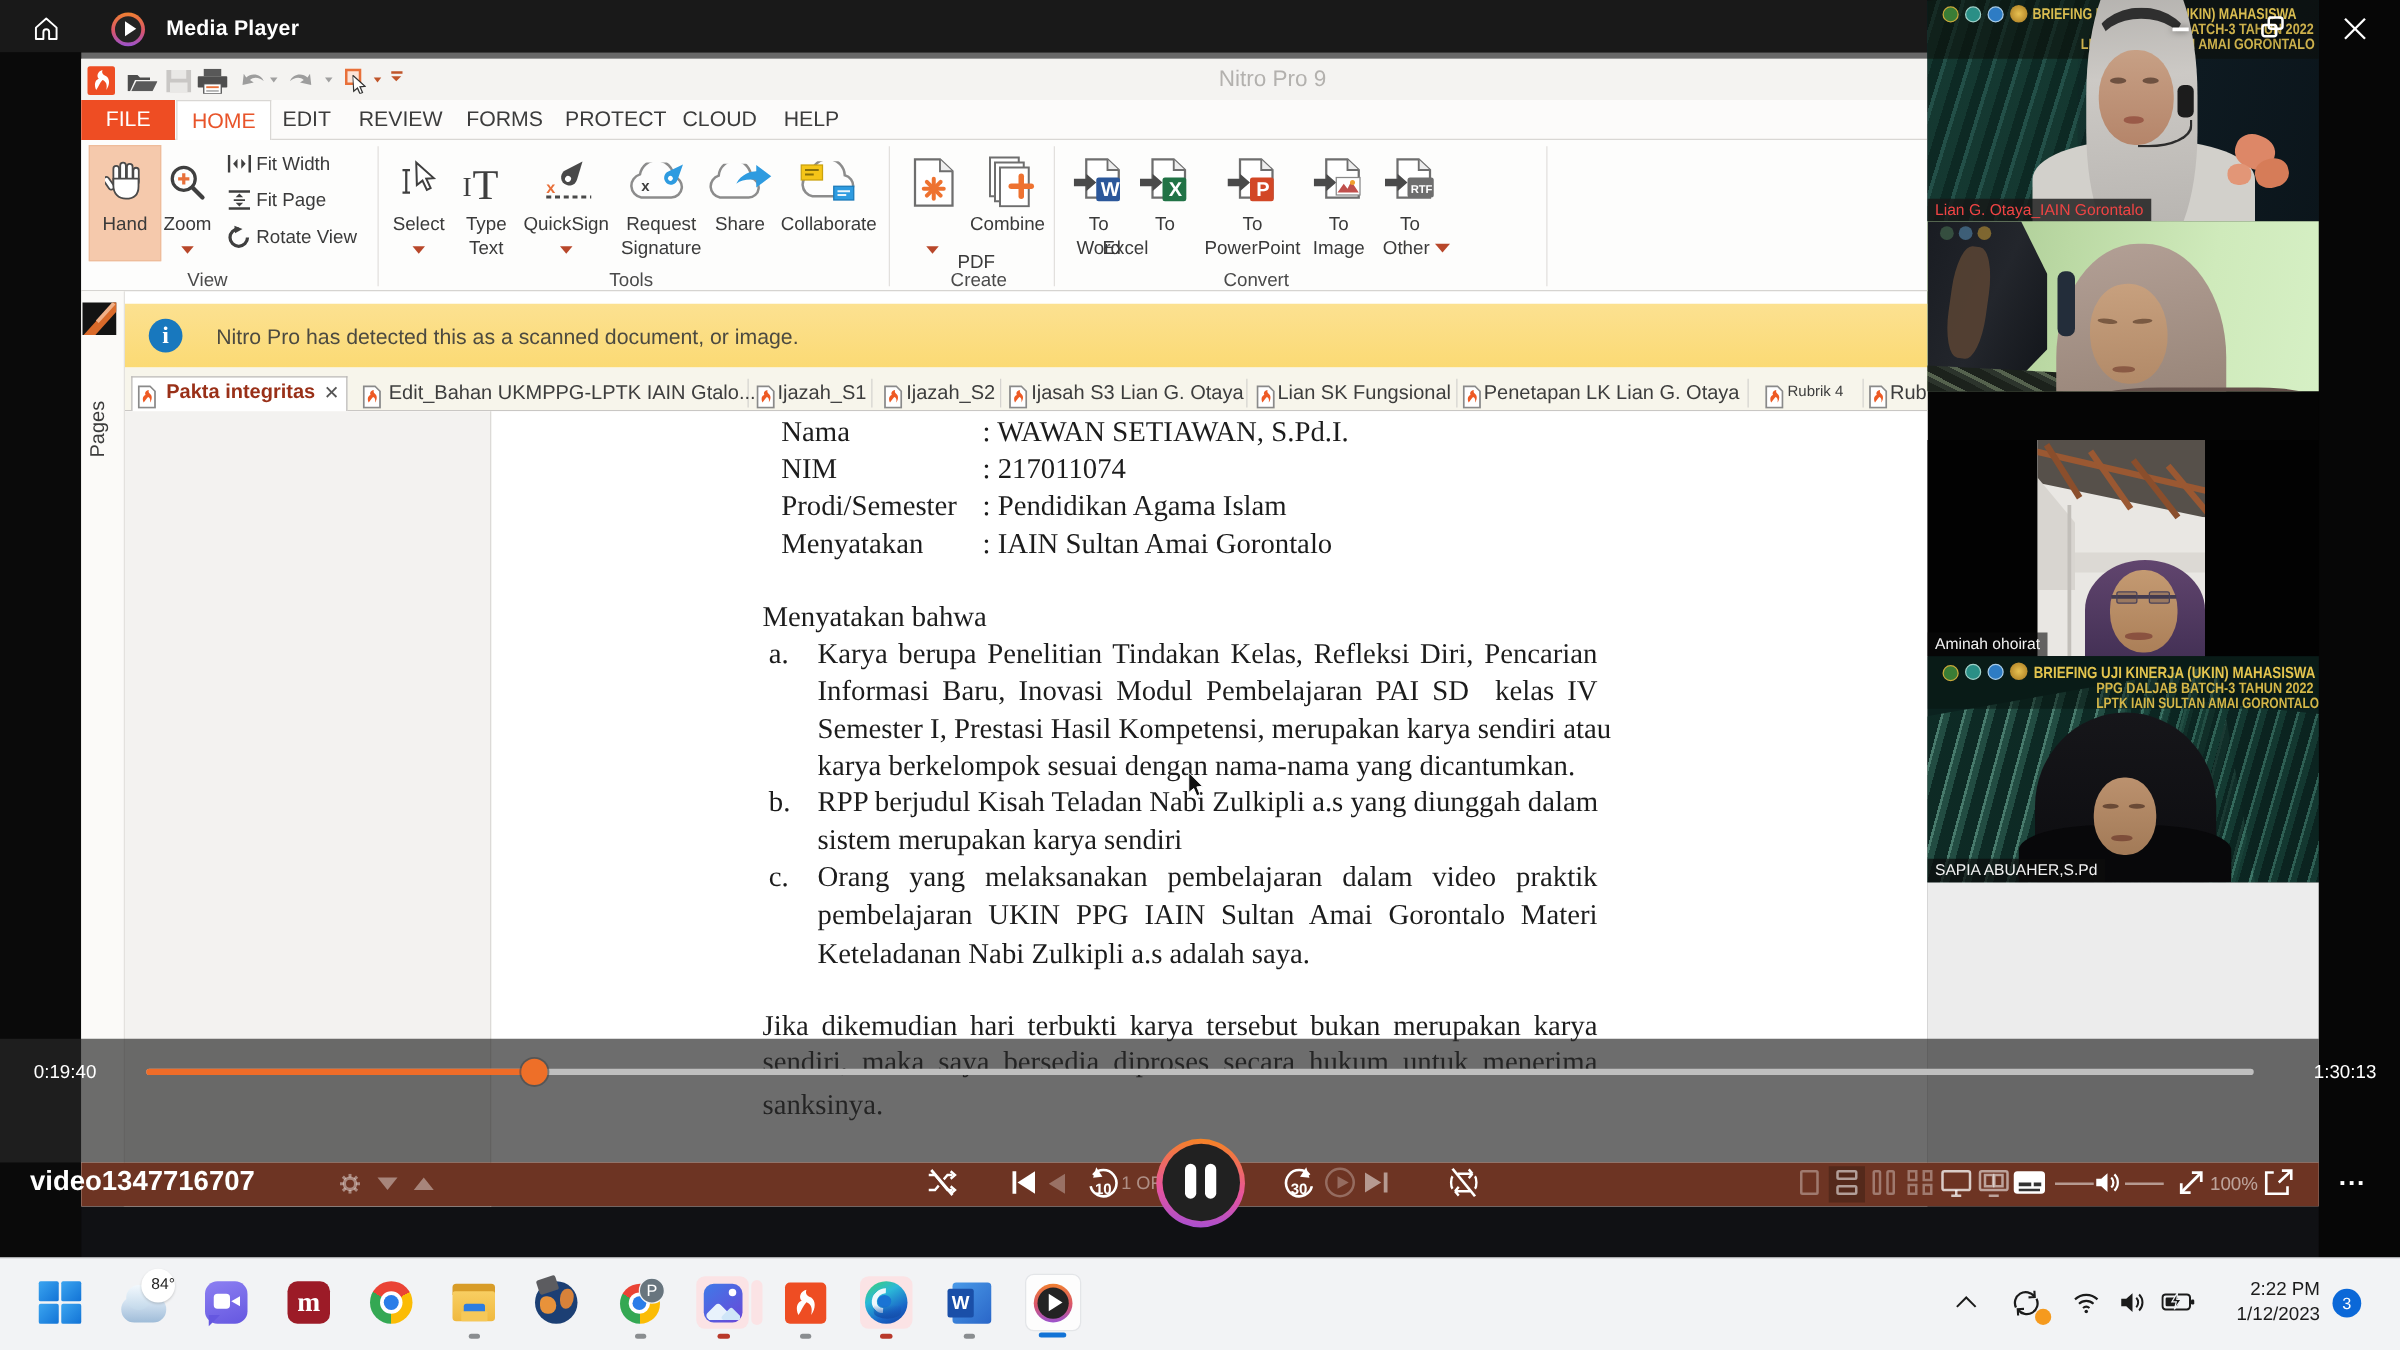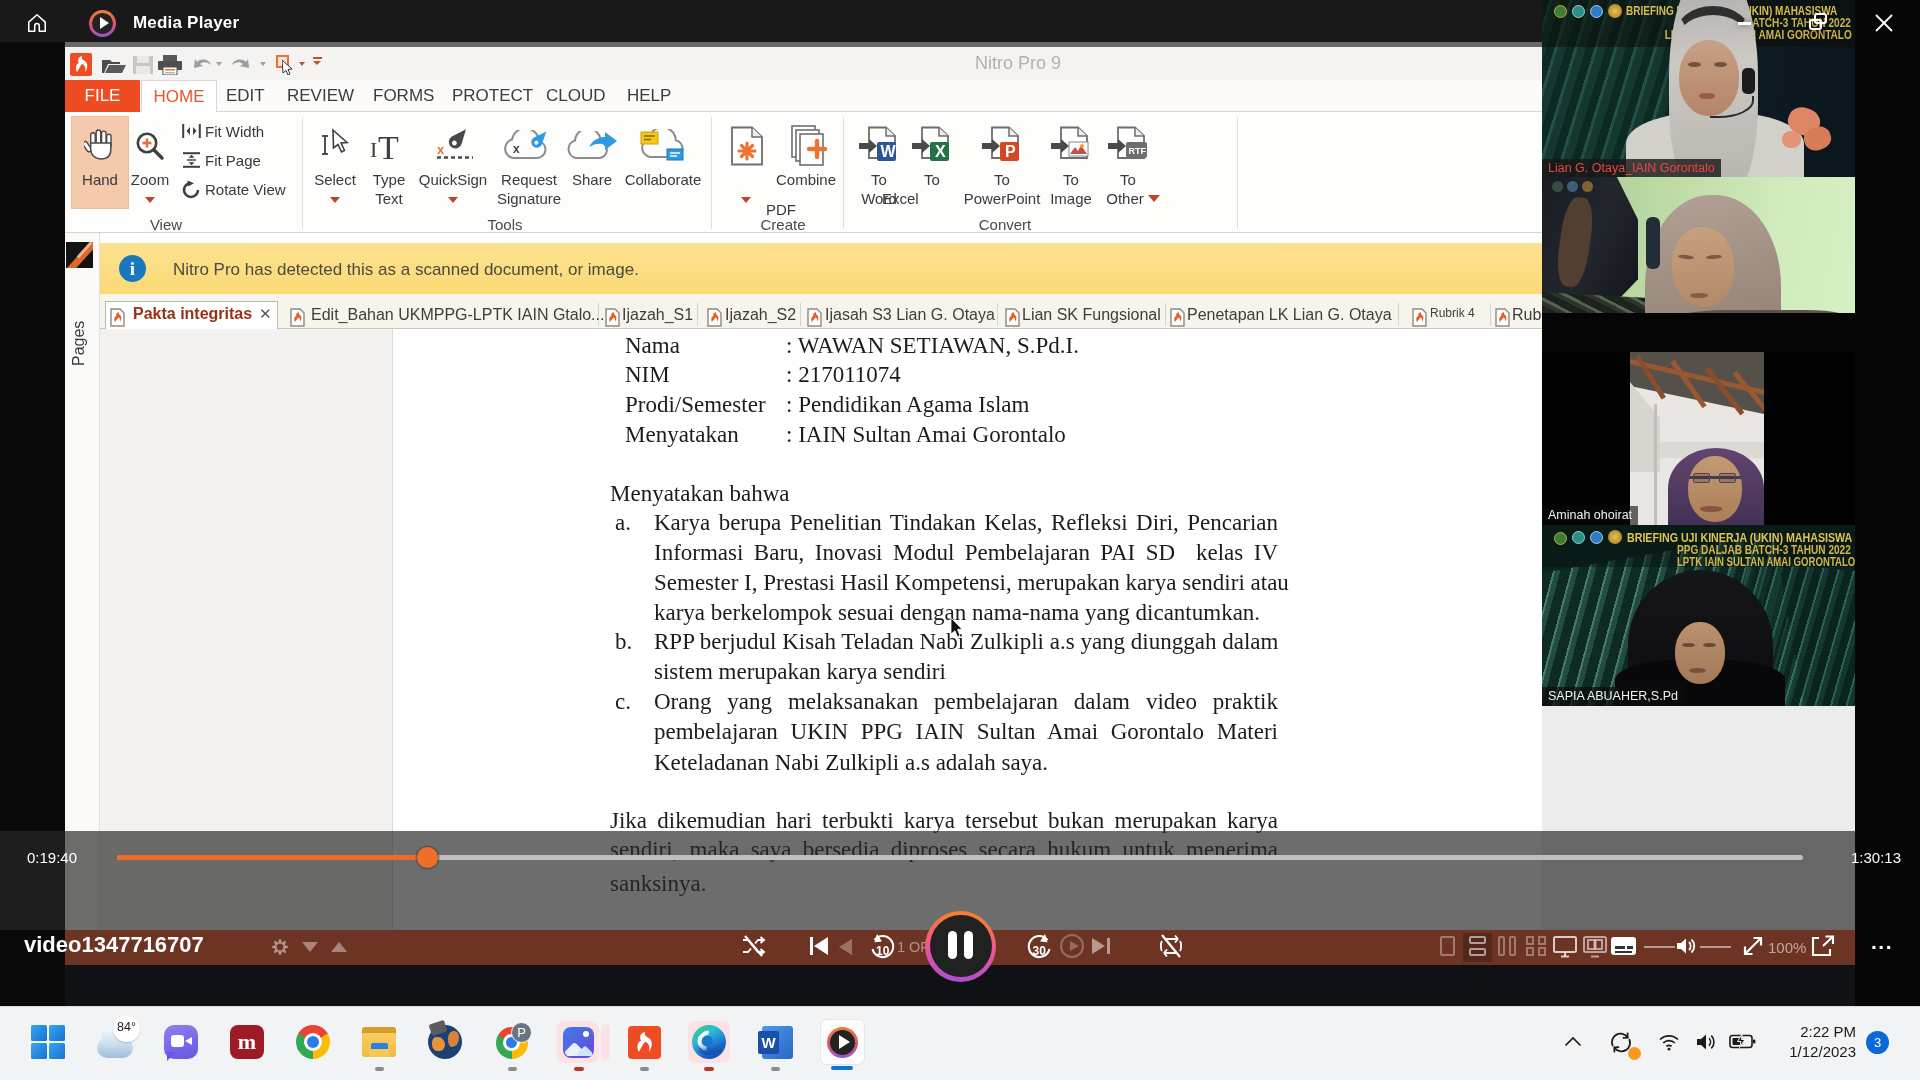--- a/index.html
+++ b/index.html
@@ -582,21 +582,21 @@
     <div class="abs" style="left:31px;top:1025px;width:34px;height:34px;">
       <div class="abs" style="left:0;top:0;width:16px;height:16px;background:linear-gradient(135deg,#3ba5f0,#1273d6);border-radius:1.5px;"></div>
       <div class="abs" style="left:18px;top:0;width:16px;height:16px;background:linear-gradient(135deg,#3ba5f0,#1273d6);border-radius:1.5px;"></div>
       <div class="abs" style="left:0;top:18px;width:16px;height:16px;background:linear-gradient(135deg,#3ba5f0,#1273d6);border-radius:1.5px;"></div>
       <div class="abs" style="left:18px;top:18px;width:16px;height:16px;background:linear-gradient(135deg,#3ba5f0,#1273d6);border-radius:1.5px;"></div>
     </div>
 
     <div class="abs" style="left:97px;top:1037px;width:36px;height:21px;background:linear-gradient(180deg,#e2edf8,#9fbcd8);border-radius:11px;"></div>
     <div class="abs" style="left:101px;top:1028px;width:20px;height:20px;background:linear-gradient(180deg,#f2f8fd,#c2d8ea);border-radius:50%;"></div>
     <div class="abs" style="left:113px;top:1015px;width:27px;height:27px;background:#fff;border-radius:50%;box-shadow:0 1px 2px rgba(0,0,0,.18);"></div>
-    <div class="abs" style="left:113px;top:1020px;width:27px;text-align:center;font-size:12.5px;color:#222;">84°</div>
+    <div class="abs" style="left:113px;top:1020px;width:27px;text-align:right;font-size:12.5px;color:#222;">84°</div>
 
     <div class="abs" style="left:164px;top:1025px;width:34px;height:34px;background:linear-gradient(160deg,#8d80f2,#6557e0);border-radius:10px;"></div>
     <div class="abs" style="left:167px;top:1052px;width:0;height:0;border-top:9px solid #6557e0;border-right:9px solid transparent;"></div>
     <div class="abs" style="left:171px;top:1035px;width:13px;height:12px;background:#fff;border-radius:3px;"></div>
     <div class="abs" style="left:185px;top:1037px;width:0;height:0;border-right:7px solid #fff;border-top:4px solid transparent;border-bottom:4px solid transparent;"></div>
 
     <div class="abs" style="left:230px;top:1025px;width:34px;height:34px;background:#9c1b27;border-radius:8px;"></div>
     <div class="abs" style="left:230px;top:1029px;width:34px;text-align:center;font-size:22px;font-weight:bold;color:#fff;font-family:'Liberation Serif',serif;">m</div>
 
     <div class="abs" style="left:296px;top:1025px;width:34px;height:34px;border-radius:50%;background:conic-gradient(from -60deg,#ea4335 0 120deg,#fbbc05 120deg 240deg,#34a853 240deg 360deg);"></div>

